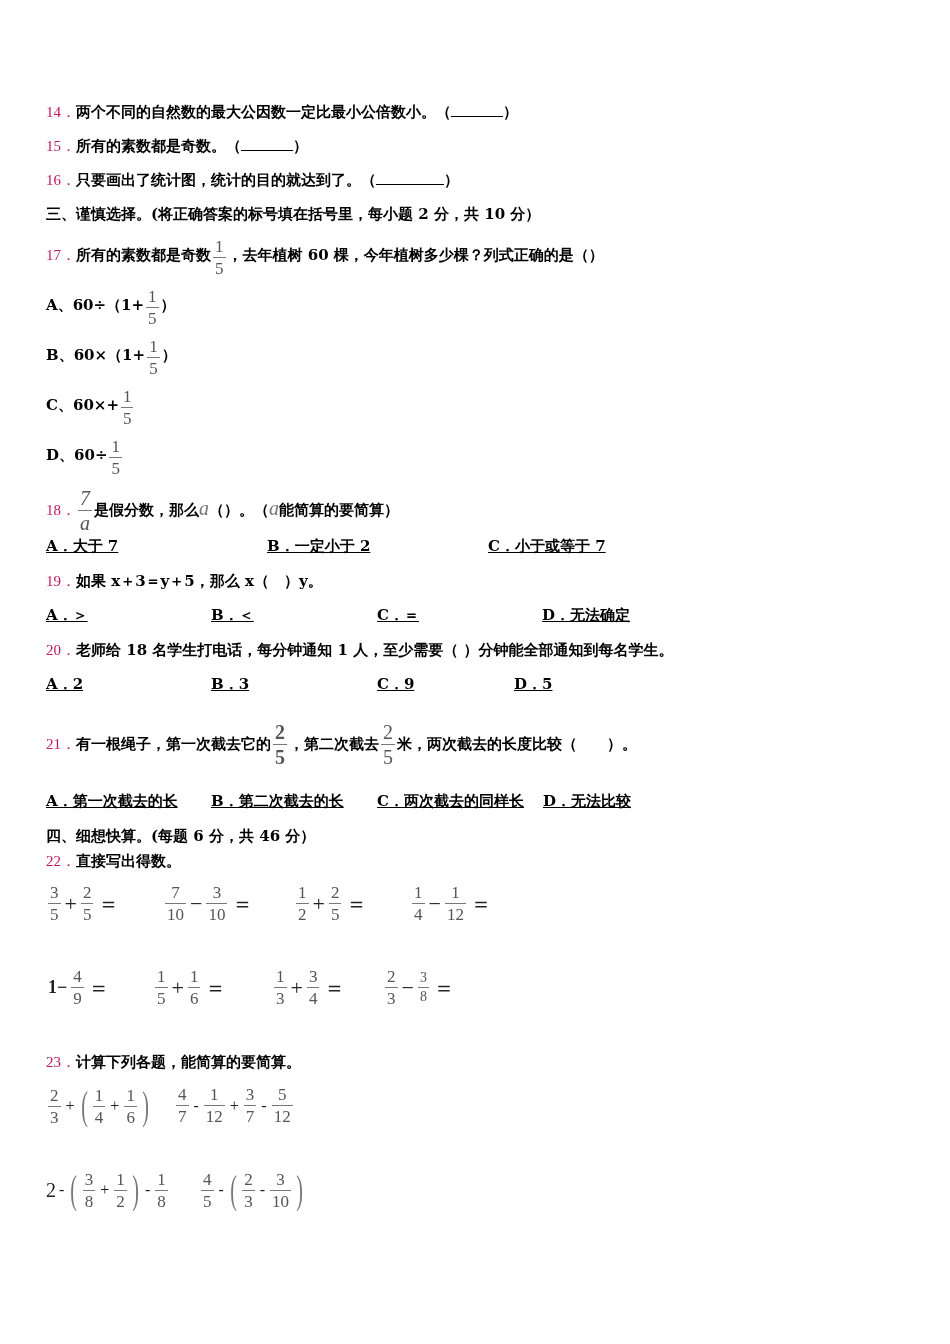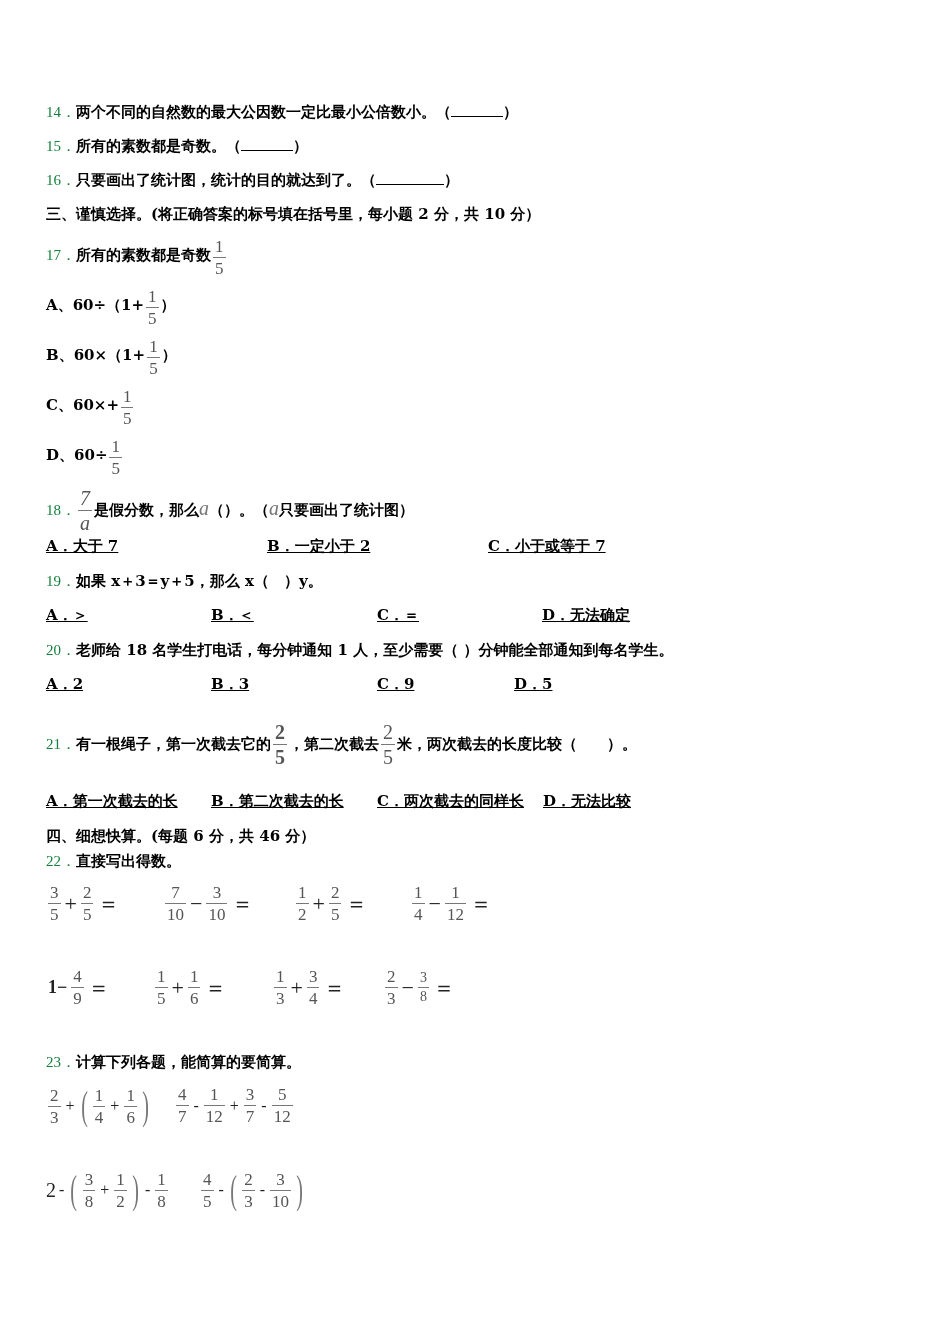--- a/index.html
+++ b/index.html
@@ -1,19 +1,19 @@
 <!DOCTYPE html>
 <html><head>
 <meta charset="utf-8">
 <style>
   html, body { margin: 0; padding: 0; background: #ffffff; }
   body { width: 950px; height: 1344px; position: relative; overflow: hidden;
          font-family: "DejaVu Serif", "Liberation Serif", serif; color: #000; }
   .line { position: absolute; left: 46px; font-size: 15px; white-space: nowrap; line-height: 20px; }
-  .num { font-family: "Liberation Serif", serif; color: #15803d; font-weight: normal; }
+  .num { font-family: "Liberation Serif", serif; color: #be185d; font-weight: normal; }
   .b { font-weight: bold; }
   .blank { display: inline-block; border-bottom: 1px solid #000; height: 14px; vertical-align: baseline; }
   .frac { display: inline-flex; flex-direction: column; align-items: center; vertical-align: middle;
           font-family: "Liberation Serif", serif; font-weight: normal; color: #555; line-height: 1; margin: 0 2px; }
   .frac .n { padding: 0 2px 2px; }
   .frac .d { border-top: 1px solid #777; padding: 2px 2px 0; }
   .frac.big { font-size: 20px; }
   .frac.sm { font-size: 17px; }
   .frac.xs { font-size: 14px; }
   .frac.up { vertical-align: 8px; }
@@ -37,21 +37,21 @@
 <div class="line" style="top:170px">
   <span class="num">16．</span><span class="b">只要画出了统计图，统计的目的就达到了。（</span><span class="blank" style="width:68px"></span><span class="b">）</span>
 </div>
 
 <div class="line b" style="top:204px">三、谨慎选择。(将正确答案的标号填在括号里，每小题 2 分，共 10 分）</div>
 
 <div class="line" style="top:238px">
   <span class="num">17．</span><span class="b">所有的素数都是奇数</span><span class="frac sm up">
       <span class="n">1</span>
       <span class="d">5</span>
-    </span>
+    </span><span class="b">，去年植树 60 棵，今年植树多少棵？列式正确的是（）</span>
 </div>
 <div class="line b" style="top:288px">
   <span>A、60÷（1+</span><span class="frac sm up">
       <span class="n">1</span>
       <span class="d">5</span>
     </span><span>）</span>
 </div>
 <div class="line b" style="top:338px">
   <span>B、60×（1+</span><span class="frac sm up">
       <span class="n">1</span>
@@ -68,21 +68,21 @@
   <span>D、60÷</span><span class="frac sm up">
       <span class="n">1</span>
       <span class="d">5</span>
     </span>
 </div>
 
 <div class="line" style="top:488px">
   <span class="num">18．</span><span class="frac big" style="font-style:italic">
       <span class="n">7</span>
       <span class="d">a</span>
-    </span><span class="b">是假分数，那么</span><span class="italic-a">a</span><span class="b">（）。（</span><span class="italic-a">a</span><span class="b">只要画出了统计图）</span>
+    </span><span class="b">是假分数，那么</span><span class="italic-a">a</span><span class="b">（）。（</span><span class="italic-a">a</span><span class="b">能简算的要简算）</span>
 </div>
 <div class="opts" style="top:537px">
   <span class="opt" style="left:0">A．大于 7</span>
   <span class="opt" style="left:221px">B．一定小于 2</span>
   <span class="opt" style="left:442px">C．小于或等于 7</span>
 </div>
 
 <div class="line" style="top:571px">
   <span class="num">19．</span><span class="b">如果 x＋3＝y＋5，那么 x（　）y。</span>
 </div>

